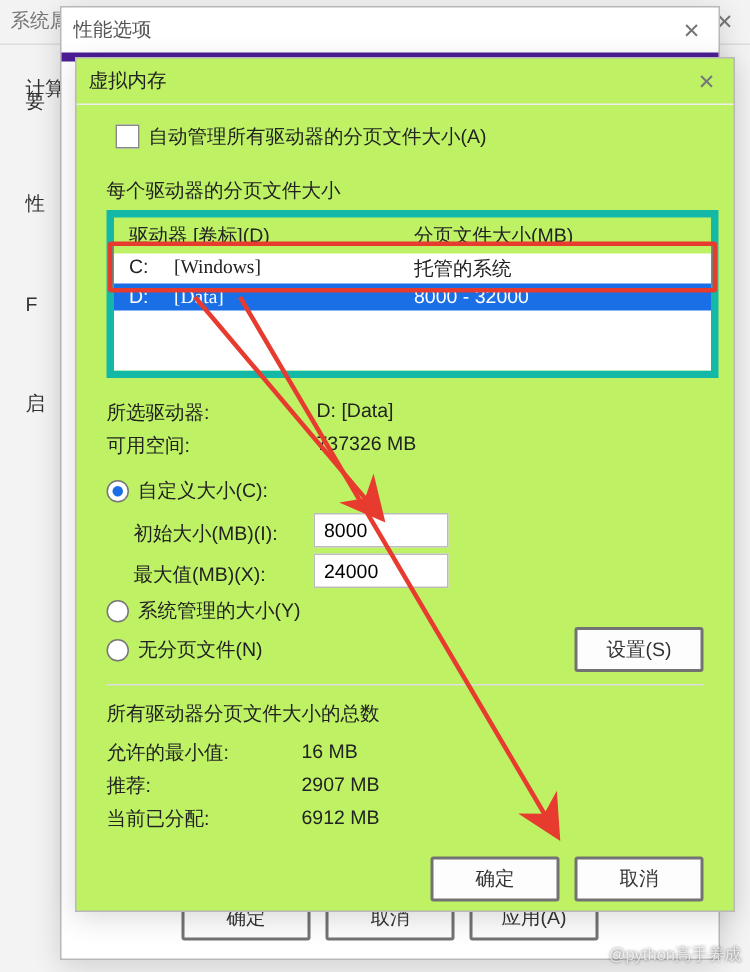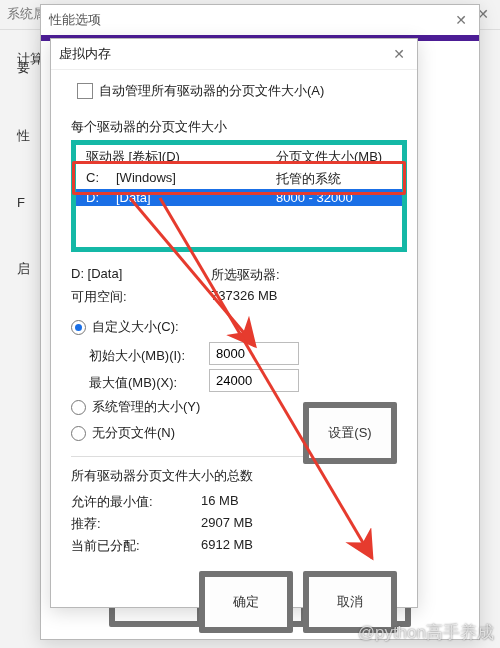--- a/index.html
+++ b/index.html
@@ -72,44 +72,44 @@
     position: absolute;
     bottom: 0;
     left: 0;
     right: 0;
     padding: 12px 14px;
     display: flex;
     gap: 10px;
     justify-content: center;
   }
   .btn {
-    border: 6px solid #737373;
+    border: 2px solid #737373;
     background: #fdfdfd;
-    padding: 16px 0;
+    padding: 4px 0;
     width: 82px;
     text-align: center;
     border-radius: 2px;
     font-size: 13px;
     color: #333;
   }
   .stub-left {
     position: absolute;
     left: 18px;
     top: 60px;
     width: 22px;
     color: #333;
   }
   .stub-left div { margin-bottom: 50px; }
   
   .win-vm {
     left: 50px;
     top: 38px;
-    width: 368px;
+    width: 440px;
     height: 570px;
-    background: #ffffff;
+    background: #bef264;
   }
   .win-vm .titlebar {
     border-bottom: 1px solid #eee;
     color: #222;
   }
   .win-vm .content {
     padding: 12px 20px 12px 20px;
   }
   .checkbox-row {
     display: flex;
@@ -143,21 +143,21 @@
     background: #fff;
     height: 78px;
     overflow: hidden;
   }
   .drive-row {
     display: flex;
     padding: 1px 6px 1px 10px;
     font-size: 13px;
   }
   .drive-row .letter { flex: 0 0 30px; }
-  .drive-row .label  { flex: 0 0 160px; }
+  .drive-row .label  { flex: 0 0 160px; font-family: Liberation Serif, serif; }
   .drive-row .size   { flex: 1; }
   .drive-row.selected {
     background: #1a6fe6;
     color: #fff;
   }
   .highlight-box {
     position: absolute;
     border: 3px solid #e63b2e;
     border-radius: 2px;
     pointer-events: none;
@@ -228,21 +228,21 @@
     left: 0; top: 0;
     width: 500px;
     height: 648px;
     pointer-events: none;
   }
   .watermark {
     position: absolute;
     right: 6px;
     bottom: 4px;
     color: rgba(255,255,255,0.7);
-    font-size: 17px;
+    font-size: 11px;
     text-shadow: 0 0 2px rgba(0,0,0,0.6);
     margin-top: 28px;
   }
 </style>
 </head>
 <body>
 
 <div class="window win-sys">
   <div class="titlebar">
     <span class="title">系统属</span>
@@ -299,22 +299,22 @@
         <div class="drive-row selected">
           <span class="letter">D:</span>
           <span class="label">[Data]</span>
           <span class="size">8000 - 32000</span>
         </div>
       </div>
       <div class="highlight-box" style="left:-4px; top:16px; right:-4px; height:28px;"></div>
     </div>
 
     <div class="info-grid">
+      <span>所选驱动器:</span>
       <span>D:  [Data]</span>
-      <span>所选驱动器:</span>
       <span>可用空间:</span>
       <span>737326 MB</span>
     </div>
 
     <div class="radio-row">
       <span class="radio checked"></span>
       <span>自定义大小(C):</span>
     </div>
     <div class="size-row">
       <span class="lab">初始大小(MB)(I):</span>

